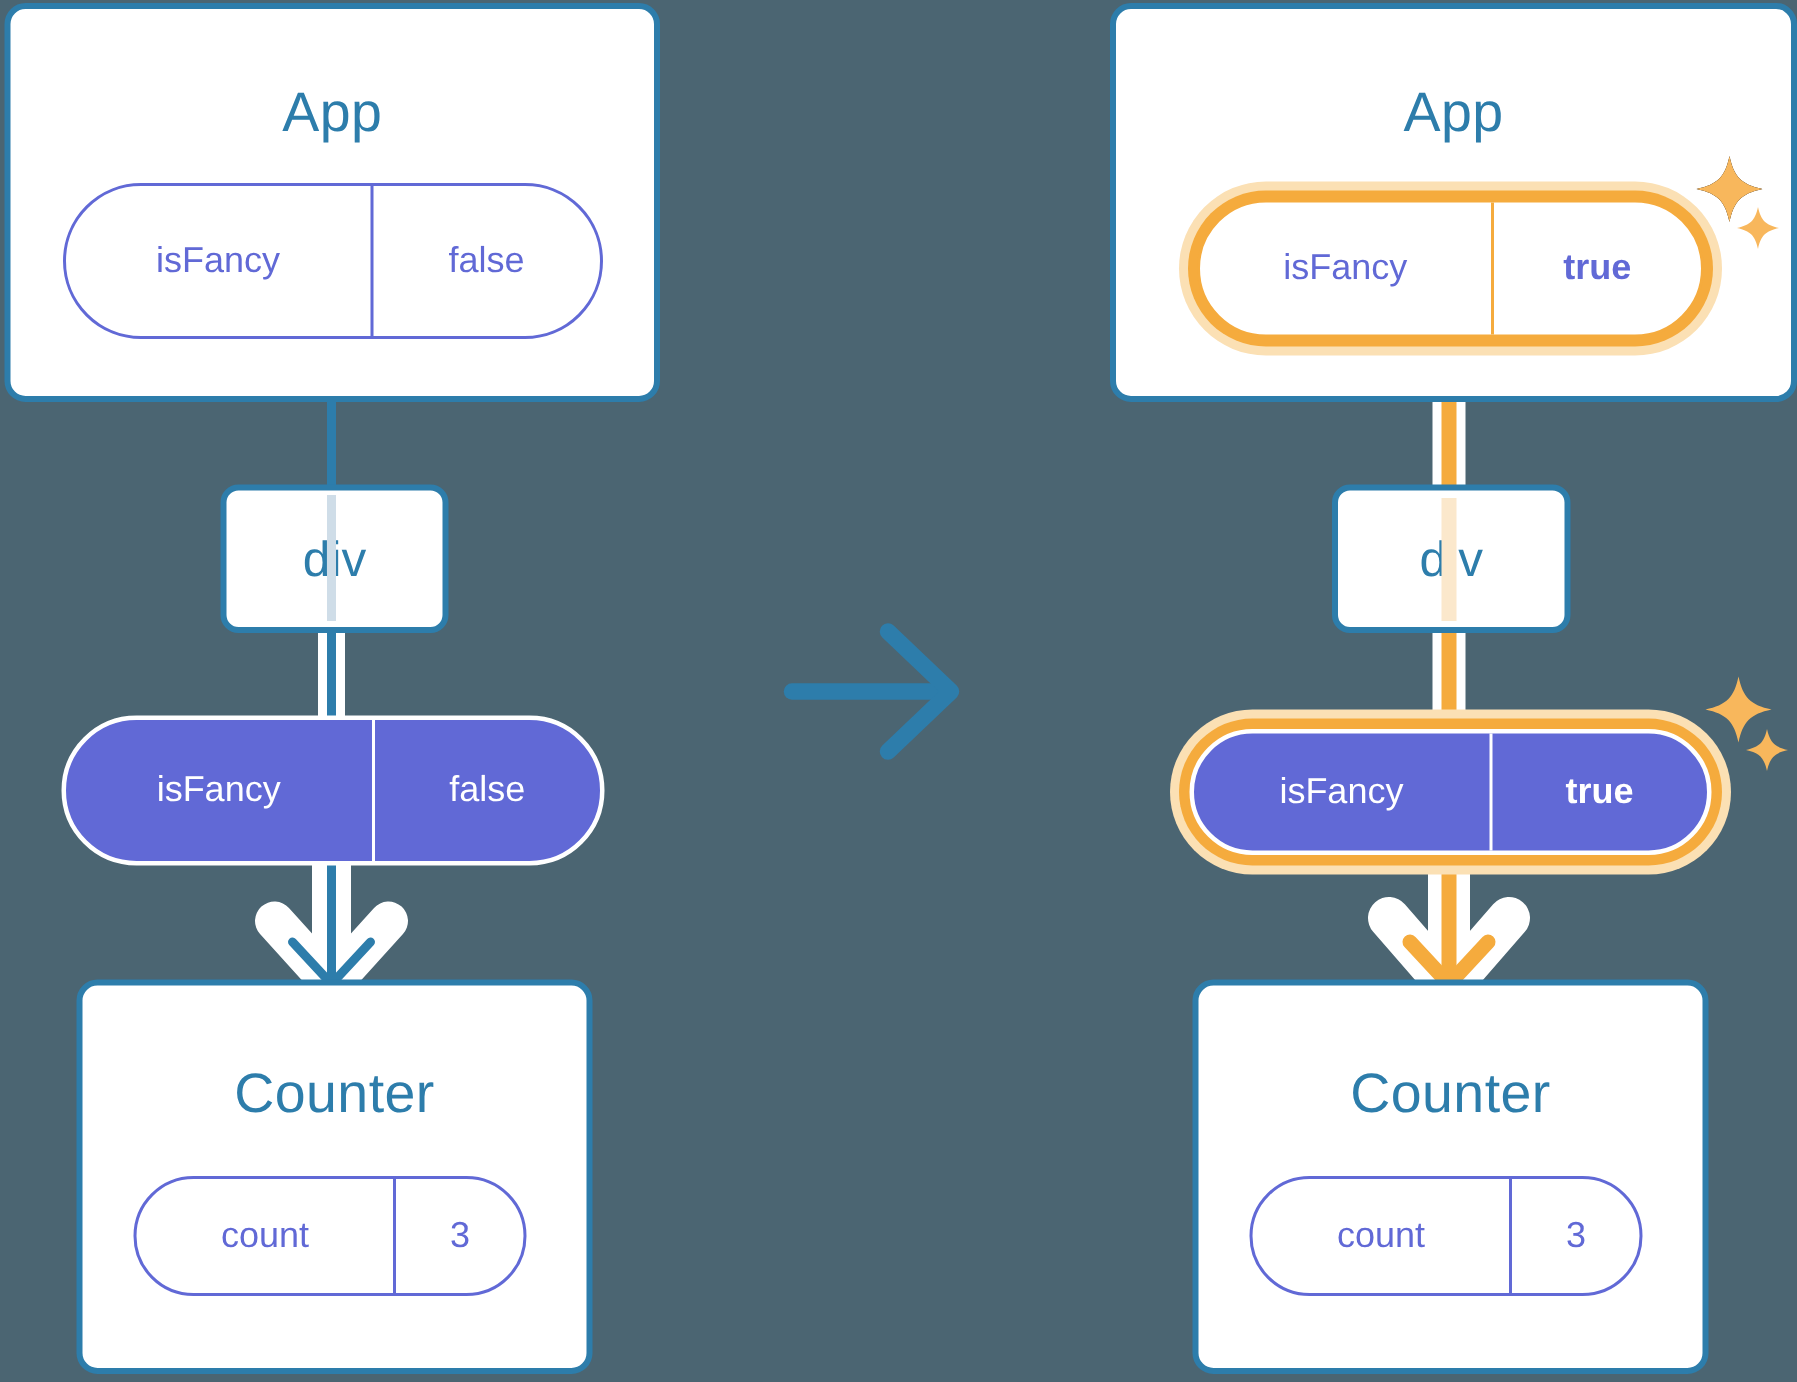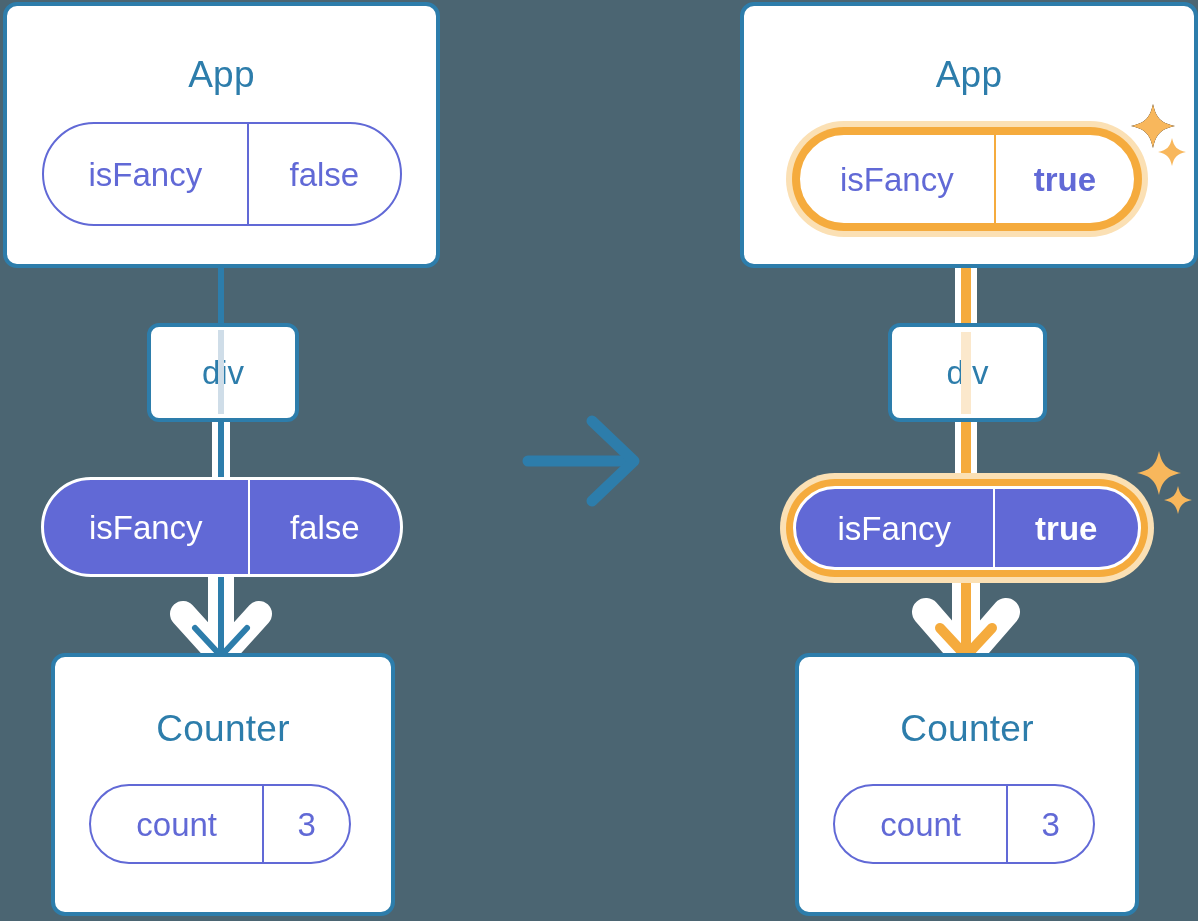--- a/index.html
+++ b/index.html
@@ -46,21 +46,21 @@
     position:absolute;
     box-sizing:border-box;
     display:flex;
     align-items:stretch;
     border-radius:999px;
     z-index:7;
   }
   .pill .cellA,.pill .cellB{
     display:flex;align-items:center;justify-content:center;
     box-sizing:border-box;
-    font-size:33px;
+    font-size:24px;
     line-height:1;
   }
 
   
   .pill.outline{
     border:2px solid #6169d6;
     background:#ffffff;
   }
   .pill.outline .cellA{color:#6169d6;}
   .pill.outline .cellB{color:#6169d6;border-left:2px solid #6169d6;}

